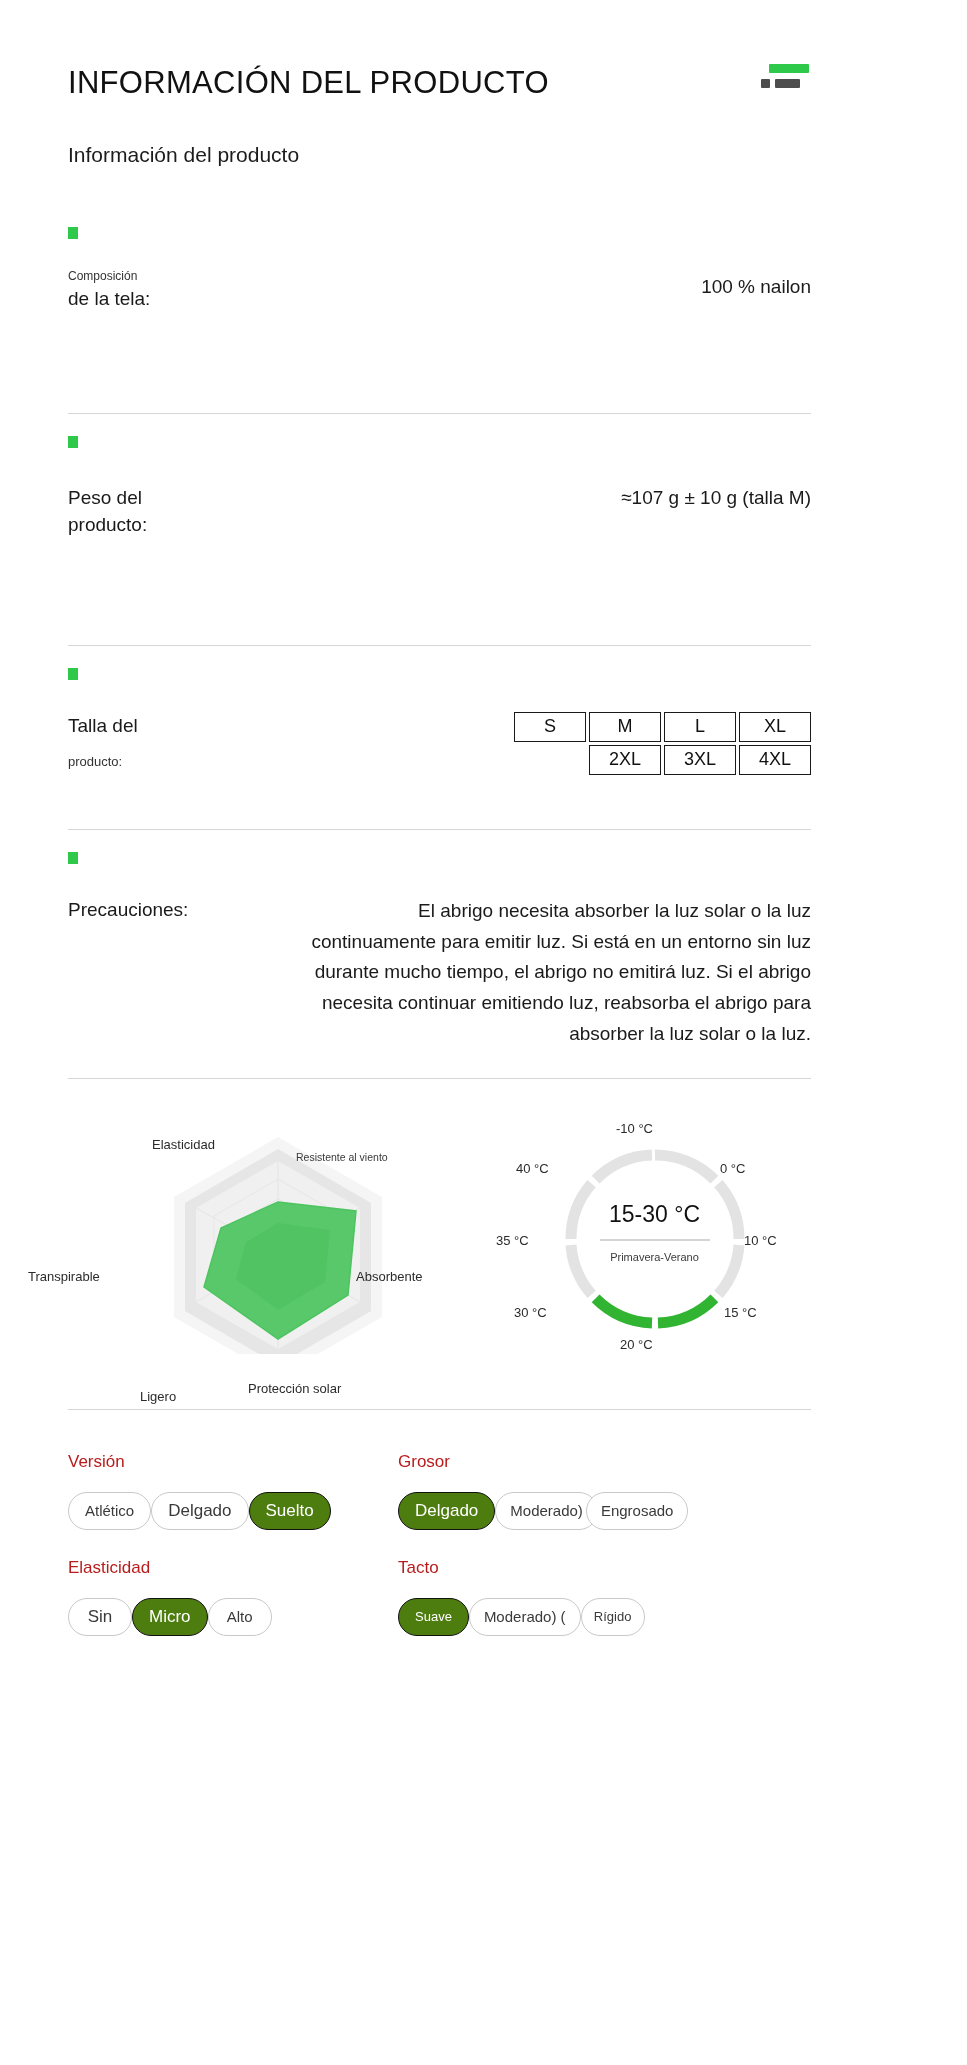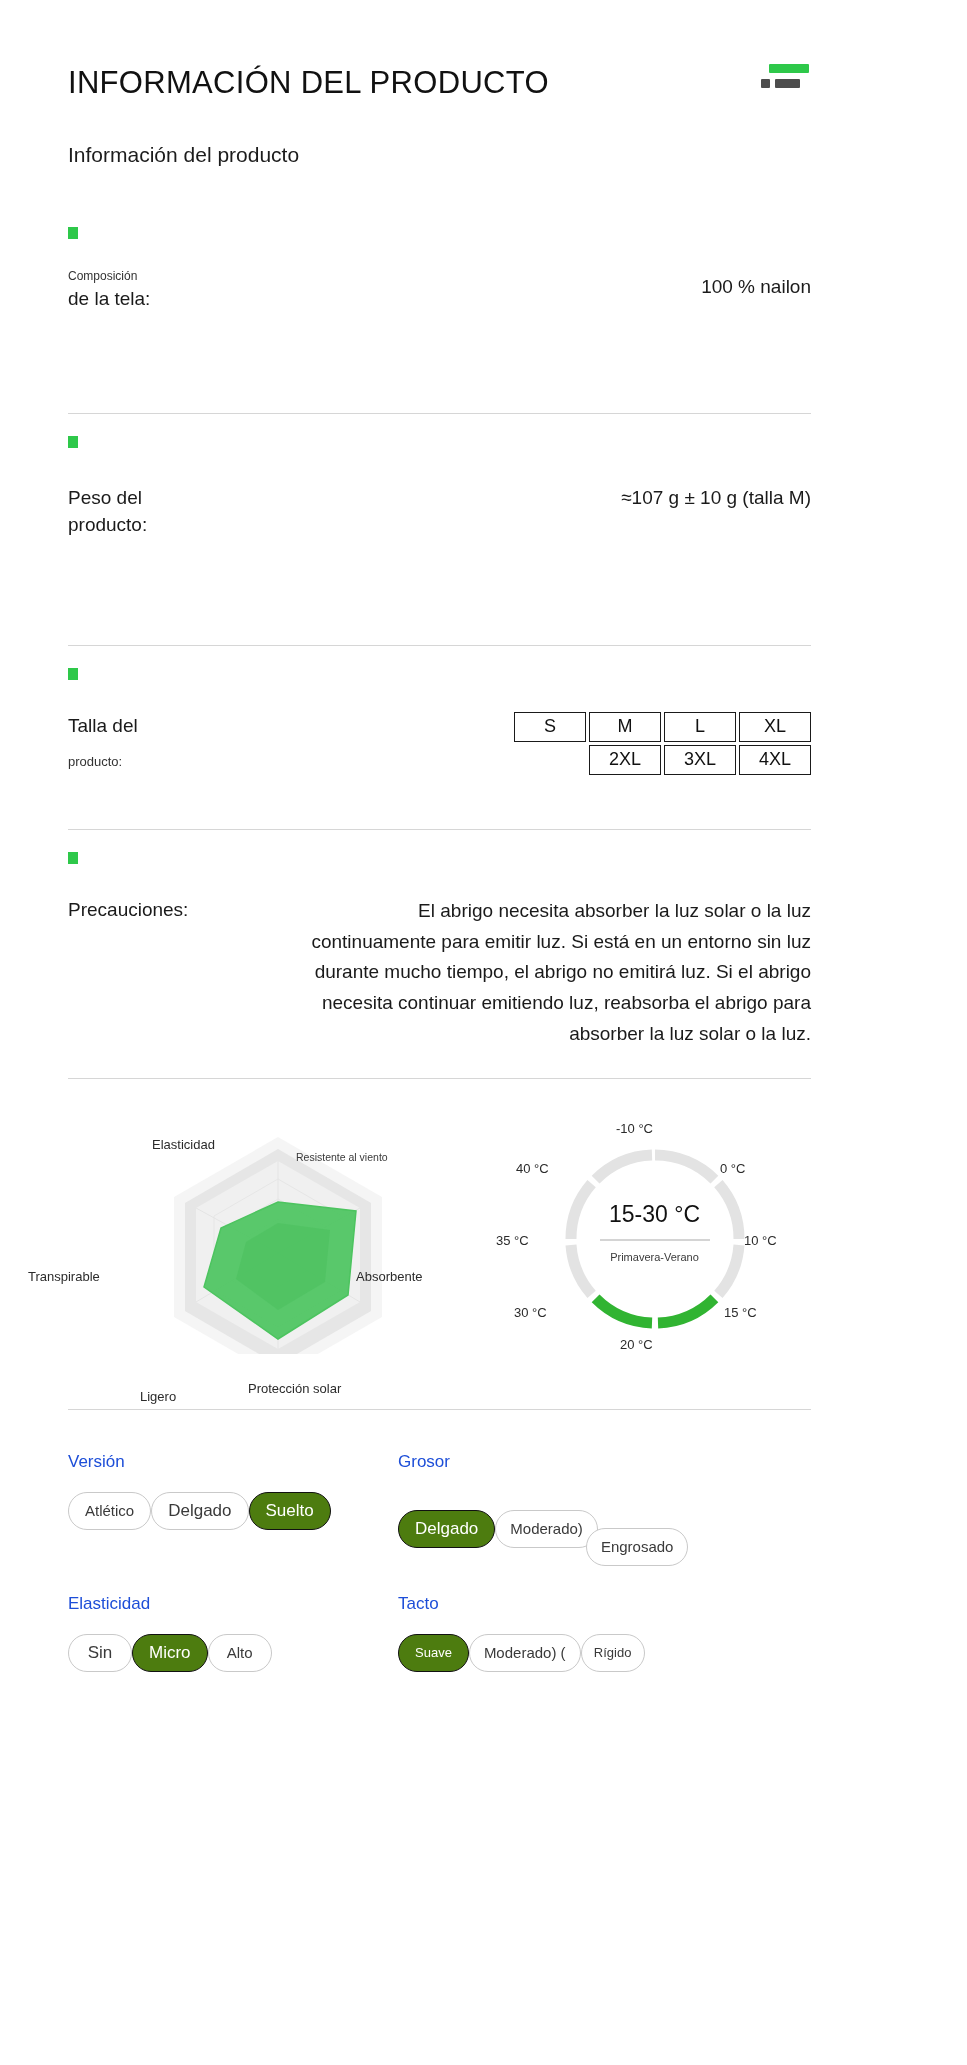--- a/index.html
+++ b/index.html
@@ -182,21 +182,21 @@
   .options {
     padding-top: 42px;
     display: grid;
     grid-template-columns: 330px 1fr;
     column-gap: 0px;
     row-gap: 28px;
   }
   .opt-group { }
   .opt-title {
     font-size: 17px;
-    color: #1d4ed8;
+    color: #b91c1c;
     margin-bottom: 20px;
   }
   .chips { display: flex; align-items: center; }
   .chip {
     border: 1.4px solid #c9c9c9;
     border-radius: 22px;
     height: 38px;
     padding: 0 16px;
     min-width: 64px;
     display: flex;
@@ -210,21 +210,21 @@
     background: #4d7c0f;
     border-color: #111111;
     color: #ffffff;
   }
   .chip.f13 { font-size: 13px; }
   .chip.f15 { font-size: 15px; }
   .chip.f17 { font-size: 17px; }
   .chip.f11 { font-size: 17px; }
   .chip.narrow { padding: 0 12px; }
   .chip.wide { padding: 0 14px; }
-  .chip.tight { margin-left: -12px; margin-top: 36px; }
+  .chip.tight { margin-left: -12px; }
 </style>
 </head>
 <body>
 
 <div class="page">
 
   <div class="header">
     <div class="title">INFORMACIÓN DEL PRODUCTO</div>
 
     <div class="logo">

